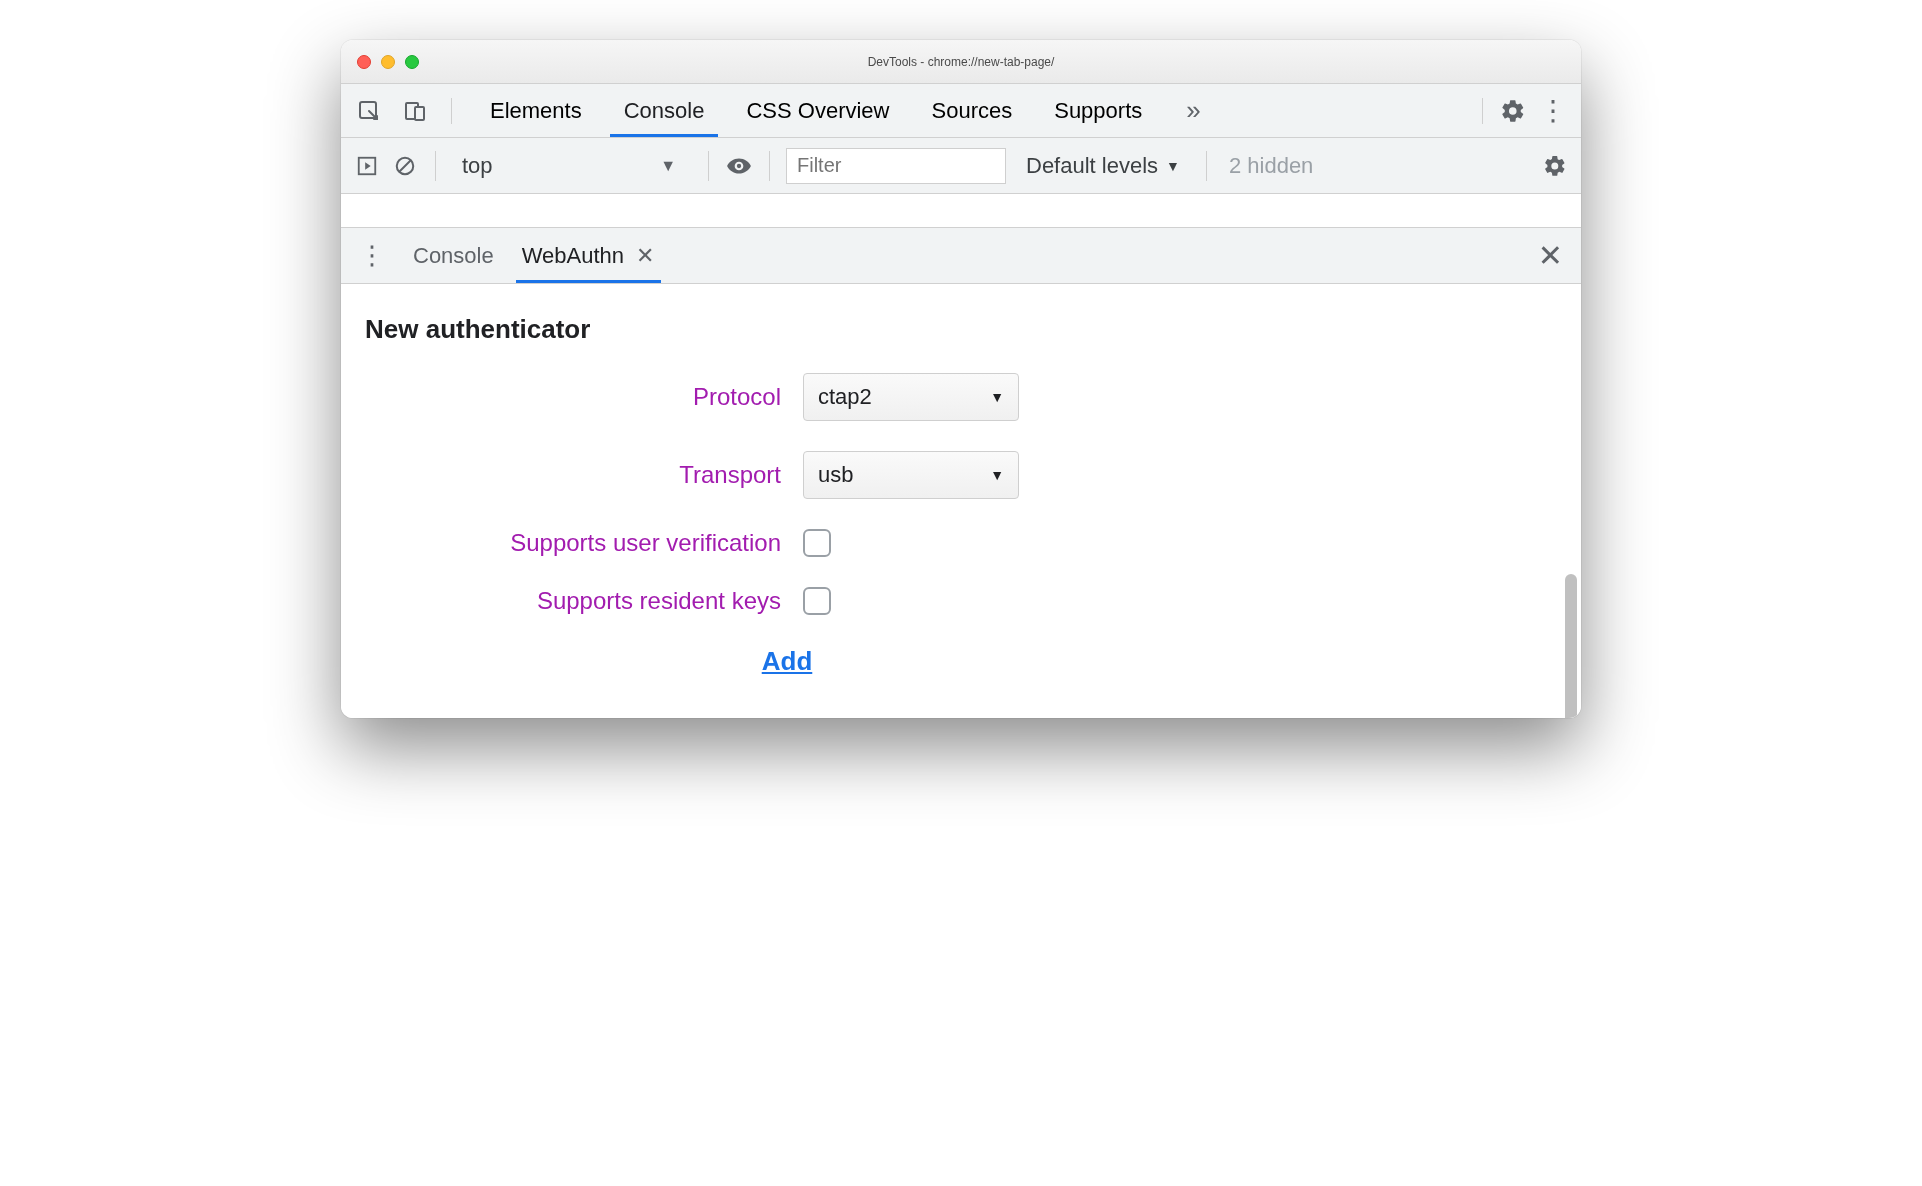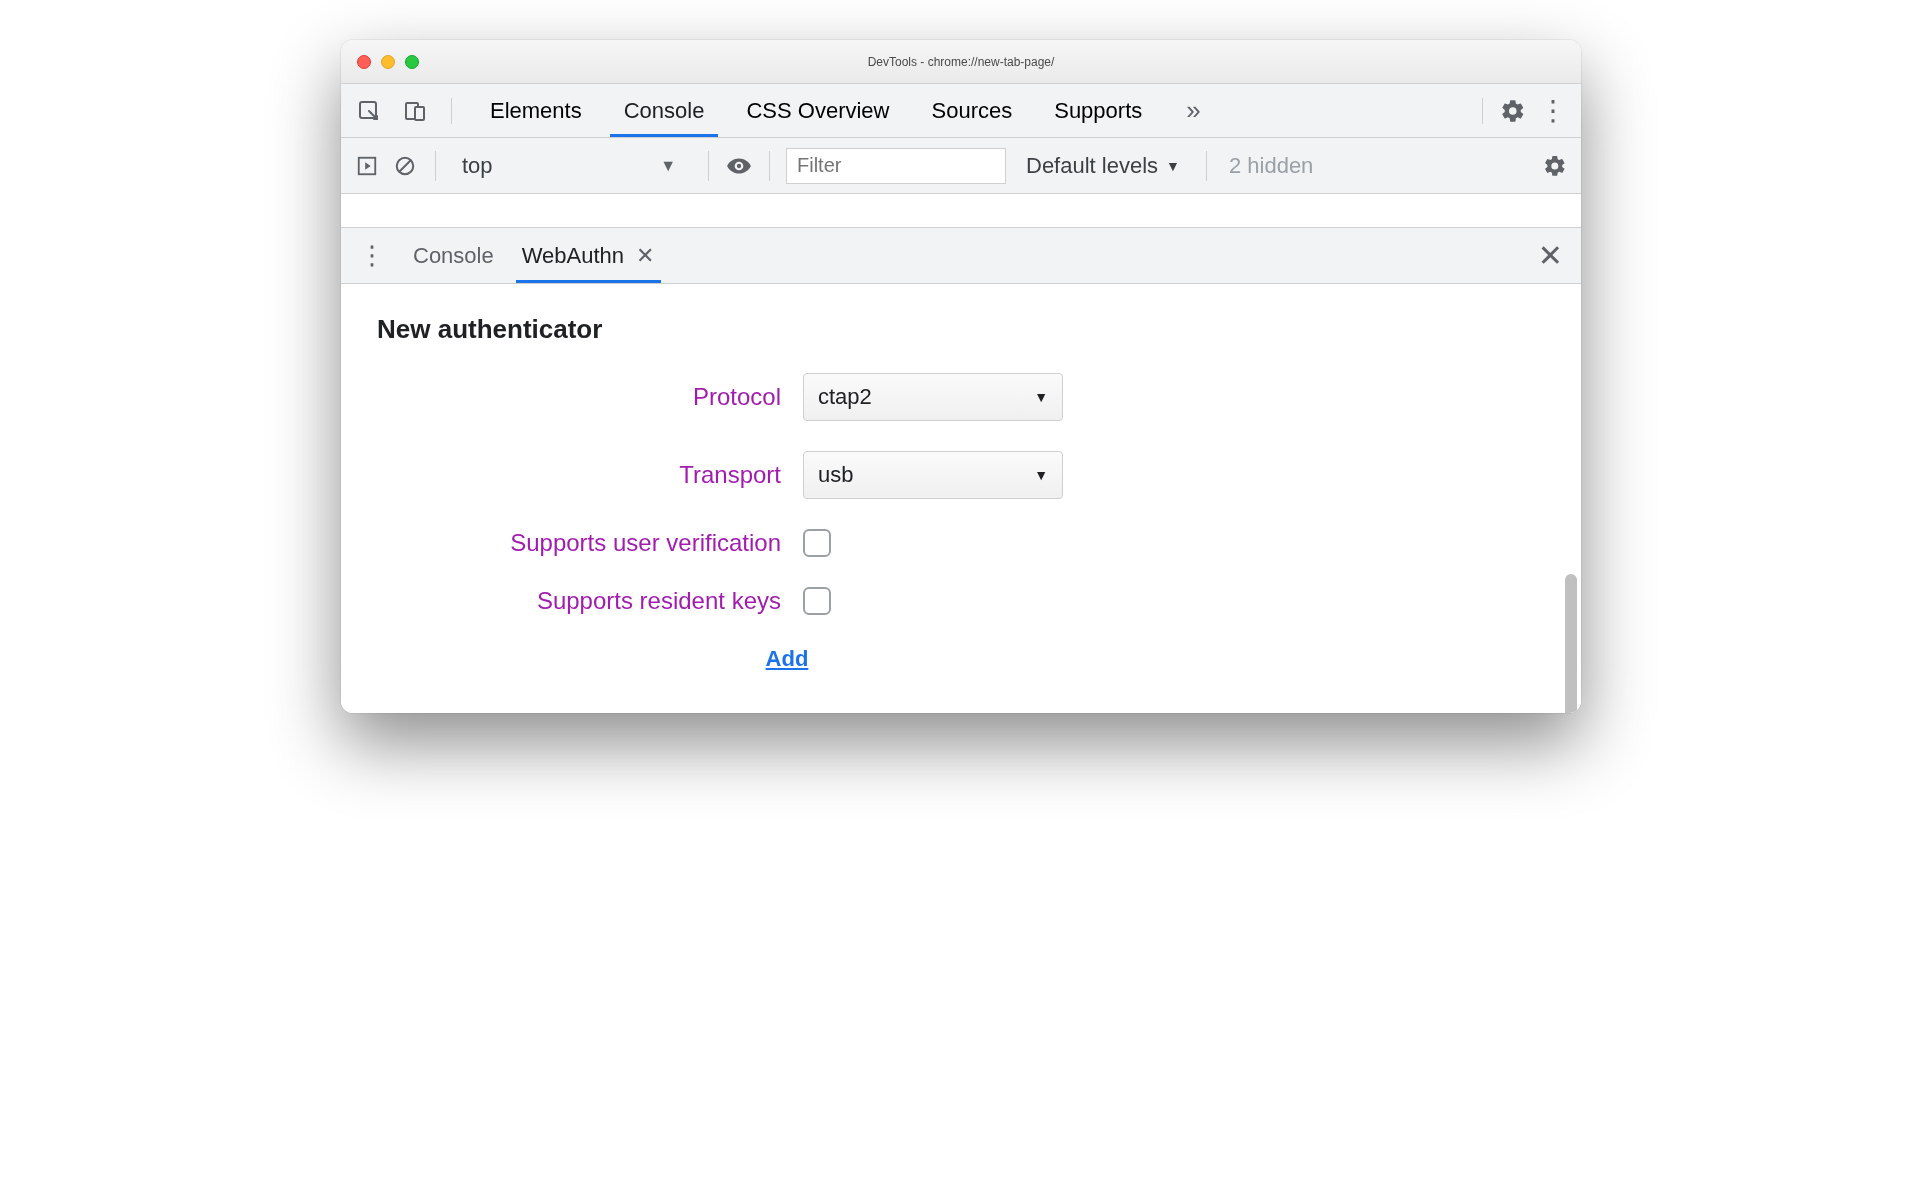--- a/index.html
+++ b/index.html
@@ -125,45 +125,45 @@
   .dclose{margin-left:auto;display:flex;align-items:center;color:#5f6368;font-size:30px;padding-right:8px;}
 
   
   .pane {
     background:#fff;
     padding:24px 20px 40px 20px;
     min-height:420px;
     position:relative;
   }
   .pane h3{
-    margin:6px 0 28px 16px;
+    margin:6px 0 28px 4px;
     font-size:26px; font-weight:700; color:#202124;
   }
   .form { width:720px; }
   .row {
     display:flex; align-items:center; justify-content:flex-start;
     gap:22px; margin-bottom:30px;
   }
   .row label{
     width:420px; text-align:right; font-size:24px; color:#a21caf;
   }
   .select {
-    width:260px; height:48px;
+    width:216px; height:48px;
     border:1px solid #cfcfcf; border-radius:4px;
     background:linear-gradient(#fafafa,#f0f0f0);
     display:flex; align-items:center; justify-content:space-between;
     padding:0 14px; font-size:22px; color:#202124;
   }
   .select .caret{font-size:14px;color:#202124;}
   .cbox{
     width:28px;height:28px;border:2px solid #9aa0a6;border-radius:6px;background:#fff;
   }
   .addrow{display:flex;justify-content:center;padding-left:120px;}
   .addbtn{
-    font-size:22px; color:#1a73e8; text-decoration:underline; font-weight:600;
+    font-size:26px; color:#1a73e8; text-decoration:underline; font-weight:600;
     background:none;border:none;cursor:pointer;margin-left:12px;
   }
 
   
   .scrollbar{
     position:absolute; right:4px; top:290px; width:12px; height:200px;
     background:#c0c0c0; border-radius:6px;
   }
 
   svg{display:block;}

